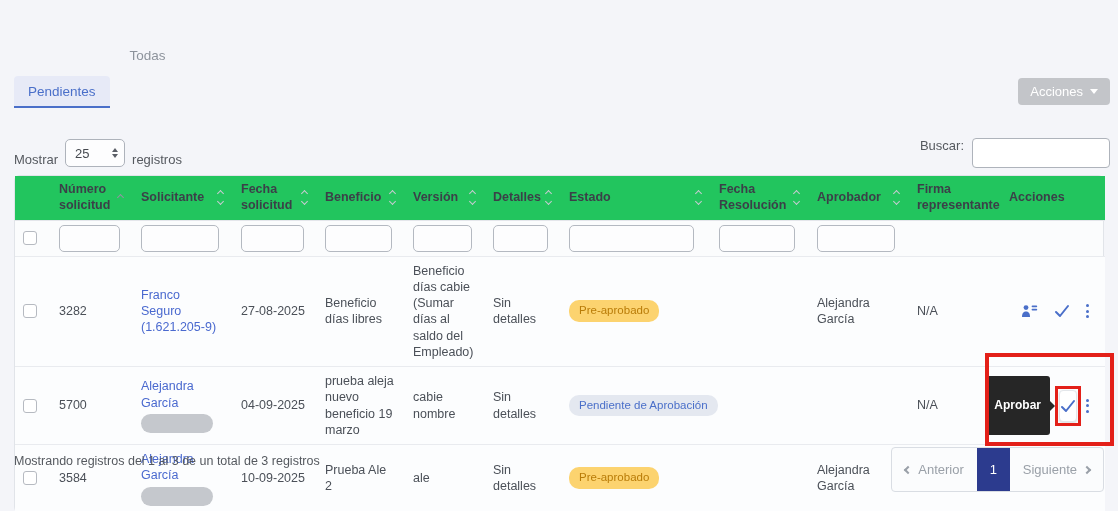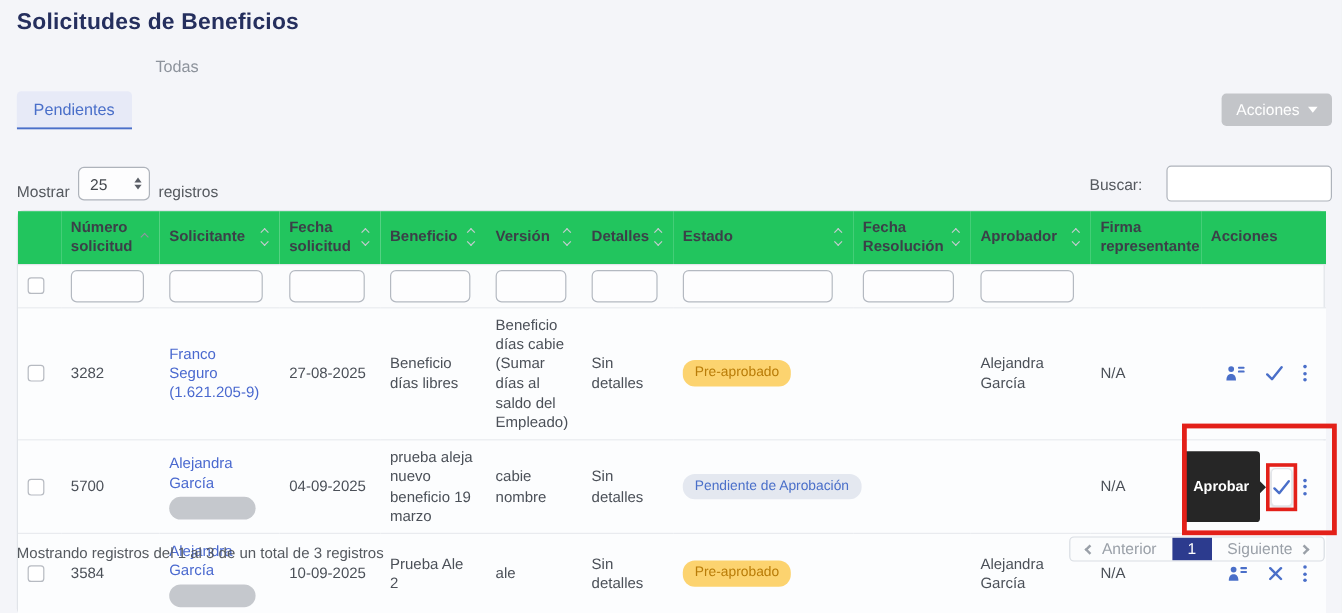--- a/index.html
+++ b/index.html
@@ -43,21 +43,21 @@
     border:1px solid #aeb3bb; border-radius:5px; background:#fdfdfe;
     font-size:13px; color:#45494f; padding:0 18px 0 9px; font-family:inherit;
   }
   .stepper {
     position:absolute; right:7px; top:50%; transform:translateY(-50%);
     display:flex; flex-direction:column; gap:2px; pointer-events:none;
   }
   .stepper i { display:block; width:0; height:0; border-left:3.5px solid transparent; border-right:3.5px solid transparent; }
   .stepper .up { border-bottom:4px solid #5a5e66; }
   .stepper .dn { border-top:4px solid #5a5e66; }
-  .search-control { display:flex; align-items:center; gap:20px; font-size:13px; color:#55595f; }
+  .search-control { display:flex; gap:8px; font-size:13px; color:#55595f; }
   .search-control input {
     width:138px; height:30px; border:1px solid #aeb3bb; border-radius:4px;
     background:#ffffff; padding:0 8px; font-size:13px; font-family:inherit;
   }
   
   .table-wrap {
     position:absolute; top:175px; left:14px; width:1090px;
     border:1px solid #e1e4e9; border-radius:6px; background:#fbfcfd;
   }
   table { width:100%; border-collapse:collapse; table-layout:fixed; }
@@ -113,41 +113,40 @@
   .ann-outer {
     position:absolute; top:-14px; bottom:-2px; left:-16px; right:-9px;
     border:4px solid #e32019; pointer-events:none; z-index:6;
   }
   .ann-inner { position:absolute; inset:-5px; border:3px solid #e32019; pointer-events:none; z-index:6; }
   
   .footer-info { position:absolute; top:454px; left:14px; font-size:12.5px; color:#55595f; }
   .pagination {
     position:absolute; top:447px; right:14px; display:flex; align-items:stretch;
     border:1px solid #d9dde3; border-radius:4px; overflow:hidden; background:#fbfcfd;
-    height:21px;
+    height:45px;
   }
   .page-btn {
     display:flex; align-items:center; gap:7px; padding:0 13px; font-size:13px;
     color:#9aa0a8; background:none; border:none; font-family:inherit;
   }
   .page-num {
     width:33px; display:flex; align-items:center; justify-content:center;
     background:#2c3b8e; color:#ffffff; font-size:13px; border:none; font-family:inherit;
   }
   .pchv { display:inline-block; width:6px; height:6px; border-left:2px solid #9aa0a8; border-top:2px solid #9aa0a8; }
   .pchv.left { transform:rotate(-45deg); }
   .pchv.right { transform:rotate(135deg); }
   svg { display:block; }
 </style>
 </head>
 <body>
 
 <div class="page">
 
-  <div class="page-title">Solicitudes de Beneficios</div>
 
   <div class="tabs">
     <div class="tab active">Pendientes</div>
     <div class="tab">Todas</div>
   </div>
 
   <button class="btn-acciones">
     <span>Acciones</span>
     <span class="caret-down"></span>
   </button>

